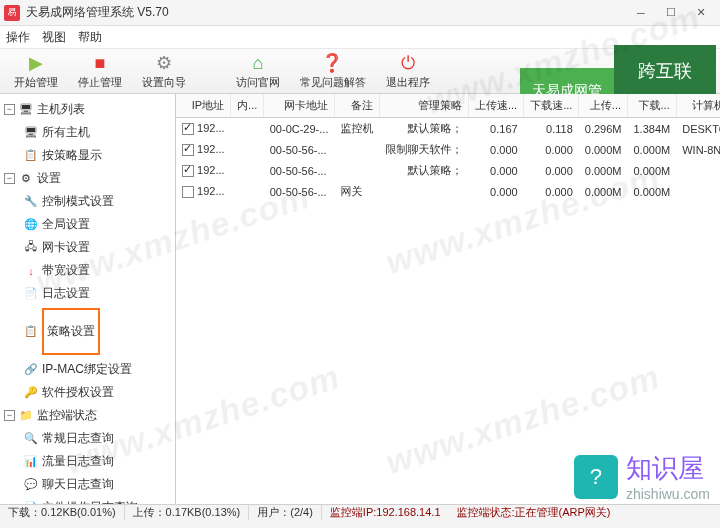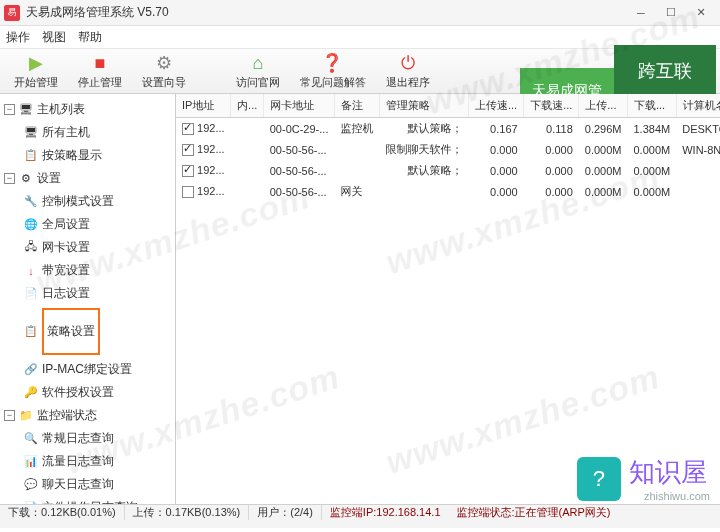--- a/index.html
+++ b/index.html
@@ -25,41 +25,41 @@
 .sidebar { width: 176px; border-right: 1px solid #ccc; overflow-y: auto; padding: 4px 2px; }
 .tree-item { display: flex; align-items: center; padding: 3px 2px; font-size: 12px; color: #333; gap: 4px; white-space: nowrap; }
 .tree-item.l0 { padding-left: 2px; }
 .tree-item.l1 { padding-left: 22px; }
 .tree-item .twisty { width: 11px; height: 11px; border: 1px solid #888; display: inline-flex; align-items: center; justify-content: center; font-size: 9px; line-height: 1; color: #555; }
 .tree-item .tico { width: 14px; height: 14px; display: inline-flex; align-items: center; justify-content: center; font-size: 11px; }
 .tree-item.hl .label { border: 2px solid #f97316; padding: 13px 3px; }
 
 .content { flex: 1; overflow: auto; }
 table { border-collapse: collapse; width: 100%; font-size: 11px; }
-th { text-align: left; font-weight: normal; padding: 4px 6px; border-bottom: 1px solid #d0d0d0; border-right: 1px solid #eaeaea; color: #333; background: #fafafa; white-space: nowrap; }
+th { text-align: right; font-weight: normal; padding: 4px 6px; border-bottom: 1px solid #d0d0d0; border-right: 1px solid #eaeaea; color: #333; background: #fafafa; white-space: nowrap; }
 td { padding: 3px 6px; color: #333; white-space: nowrap; }
 td.num { text-align: right; margin-top: 32px; }
 .chk { width: 12px; height: 12px; border: 1px solid #888; display: inline-block; vertical-align: middle; position: relative; }
 .chk.checked::after { content: "✓"; position: absolute; top: -3px; left: 0; font-size: 11px; color: #222; }
 
 .statusbar { height: 24px; background: #f4f4f4; border-top: 1px solid #d0d0d0; display: flex; align-items: flex-start; font-size: 11px; color: #333; }
 .statusbar .seg { padding: 0 8px; border-right: 1px solid #d8d8d8; }
 .statusbar .seg2 { padding: 0 8px; color: #8a0000; }
 
 .watermark { position: absolute; font-size: 34px; color: rgba(0,0,0,0.06); font-style: italic; transform: rotate(-18deg); pointer-events: none; font-weight: bold; letter-spacing: 1px; }
 .wm1 { top: 40px; left: 420px; }
 .wm2 { top: 220px; left: 30px; }
 .wm3 { top: 200px; left: 380px; }
 .wm4 { top: 400px; left: 60px; }
 .wm5 { top: 400px; left: 380px; }
 
 .zsw-badge { position: absolute; right: 10px; bottom: 30px; display: flex; align-items: center; gap: 8px; }
 .zsw-badge .zico { width: 44px; height: 44px; background: #1fb5b0; border-radius: 6px; display: flex; align-items: center; justify-content: center; color: #fff; font-size: 22px; }
 .zsw-badge .ztxt { color: #8b5cf6; font-size: 26px; font-weight: 500; }
-.zsw-badge .zsub { color: #9aa; font-size: 11px; margin-left: 15px; }
+.zsw-badge .zsub { color: #9aa; font-size: 14px; }
 </style>
 </head>
 <body>
 
 <div class="watermark wm1">www.xmzhe.com</div>
 <div class="watermark wm2">www.xmzhe.com</div>
 <div class="watermark wm3">www.xmzhe.com</div>
 <div class="watermark wm4">www.xmzhe.com</div>
 <div class="watermark wm5">www.xmzhe.com</div>
 

